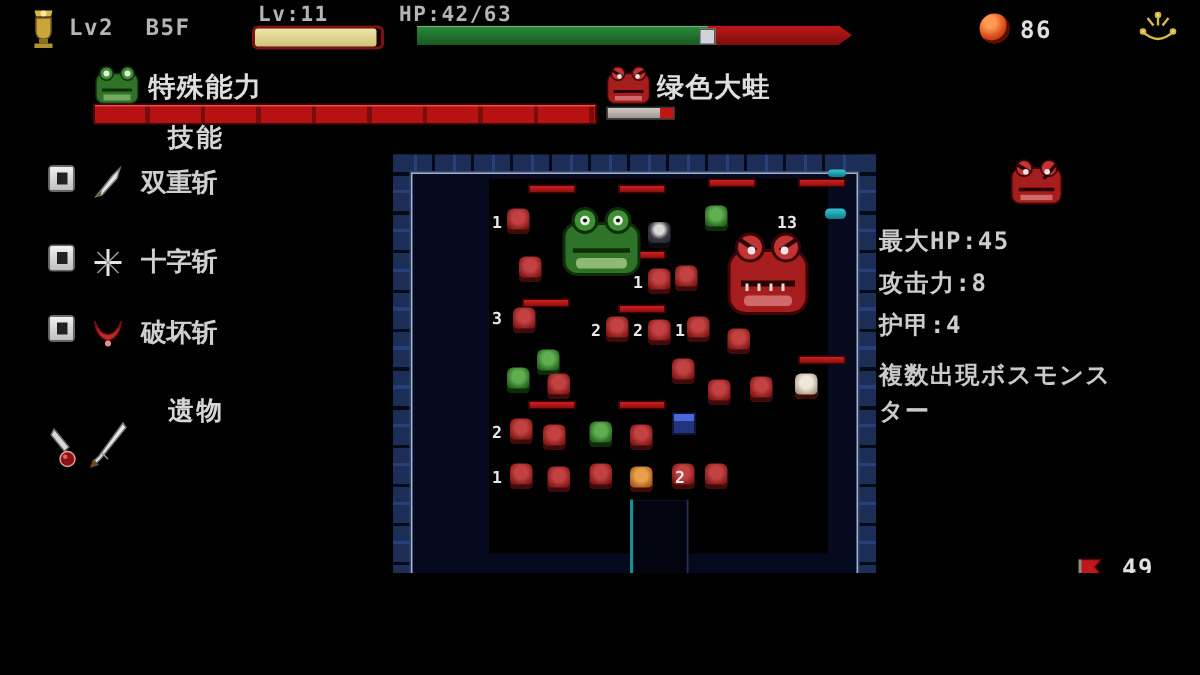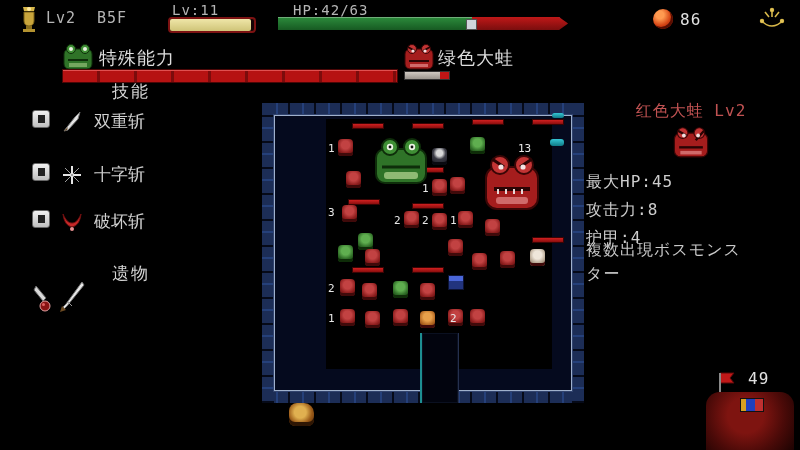--- a/index.html
+++ b/index.html
@@ -1,17 +1,17 @@
 <!DOCTYPE html>
 <html><head>
 <meta charset="utf-8">
 <style>
   html,body{margin:0;padding:0;background:#000;}
-  #stage{position:relative;width:800px;height:450px;background:#000;overflow:hidden;
-    font-family:"DejaVu Sans Mono","Liberation Mono",monospace;color:#c8c8c8;}
+  #stage{position:relative;width:800px;height:382px;background:#000;overflow:hidden;
+    font-family:"DejaVu Sans Mono","Liberation Mono",monospace;color:#c8c8c8;font-weight:bold;}
   .abs{position:absolute;}
   .txt{white-space:nowrap;letter-spacing:1px;}
   .dim{color:#b5b5b5;}
   
   .lvbar{border:2px solid #7c1212;border-radius:4px;background:#140404;}
   .lvbar .fill{height:100%;background:linear-gradient(#efe6a8,#cfc478);border-radius:2px;}
   .hpbar{background:#2a0606;clip-path:polygon(0 0,calc(100% - 9px) 0,100% 50%,calc(100% - 9px) 100%,0 100%);
     box-shadow:inset 0 1px 0 #3f5f9f;}
   .hpbar .green{position:absolute;left:0;top:0;height:100%;background:linear-gradient(#2c8c3c,#175a22);box-shadow:inset 0 1px 0 #6fae78;}
   .hpbar .red{position:absolute;right:0;top:0;height:100%;background:linear-gradient(#c01818,#7a0e0e);}
@@ -67,21 +67,21 @@
     <circle cx="13" cy="4" r="2" fill="#ffe9a0"></circle>
   </svg>
   <div class="abs txt dim" style="left:46px;top:9px;font-size:15px">Lv2</div>
   <div class="abs txt dim" style="left:97px;top:9px;font-size:15px">B5F</div>
 
   <div class="abs txt dim" style="left:172px;top:2px;font-size:14px">Lv:11</div>
   <div class="abs lvbar" style="left:168px;top:17px;width:84px;height:12px">
     <div class="fill" style="width: 96%;"></div>
   </div>
 
-  <div class="abs txt dim" style="left:293px;top:2px;font-size:14px">HP:42/63</div>
+  <div class="abs txt dim" style="left:266px;top:2px;font-size:14px">HP:42/63</div>
   <div class="abs hpbar" style="left:278px;top:17px;width:290px;height:13px">
     <div class="green" style="width: 67%;"></div>
     <div class="red" style="width:33%"></div>
   </div>
   <div class="abs hpnotch" style="left:466px;top:19px"></div>
 
   <div class="abs coin" style="left:653px;top:9px"></div>
   <div class="abs txt" style="left:680px;top:10px;font-size:16px;color:#e0e0e0">86</div>
 
   <svg class="abs" style="left:757px;top:6px" width="30" height="26" viewBox="0 0 30 26">
@@ -252,21 +252,20 @@
             <path d="M14 36v5M22 36v5M30 36v5M38 36v5" stroke="#e8d8d8" stroke-width="2"></path>
             <rect x="12" y="44" width="32" height="7" rx="3" fill="#d06a6a"></rect>
           </svg></div>
         <div class="ent ent-corridor" style="left: 158px; top: 230px; width: 36px; height: 70px;"></div>
       </div>
   </div>
 
   <div class="abs critter" style="left:289px;top:403px;width:25px;height:23px"></div>
 
   <div class="abs" style="left:586px;top:101px;width:210px;text-align:center">
-    <div class="enemy-title" style="color:#c05252">红色大蛙 Lv2</div>
     <svg style="margin-top:4px" width="36" height="32" viewBox="0 0 30 27">
       <rect x="1" y="6" width="28" height="20" rx="5" fill="#a51d1d" stroke="#3a0606"></rect>
       <circle cx="8" cy="6" r="4.5" fill="#c23434" stroke="#3a0606"></circle>
         <circle cx="22" cy="6" r="4.5" fill="#c23434" stroke="#3a0606"></circle>
       <path d="M4 4l7 4M26 4l-7 8" stroke="#2a0404" stroke-width="2"></path>
       <circle cx="9" cy="8" r="1.6" fill="#f0e0e0"></circle>
         <circle cx="21" cy="8" r="1.6" fill="#f0e0e0"></circle>
       <path d="M5 18h20" stroke="#2a0404" stroke-width="2"></path>
         <rect x="6" y="21" width="18" height="3" fill="#d06a6a"></rect>
     </svg>

